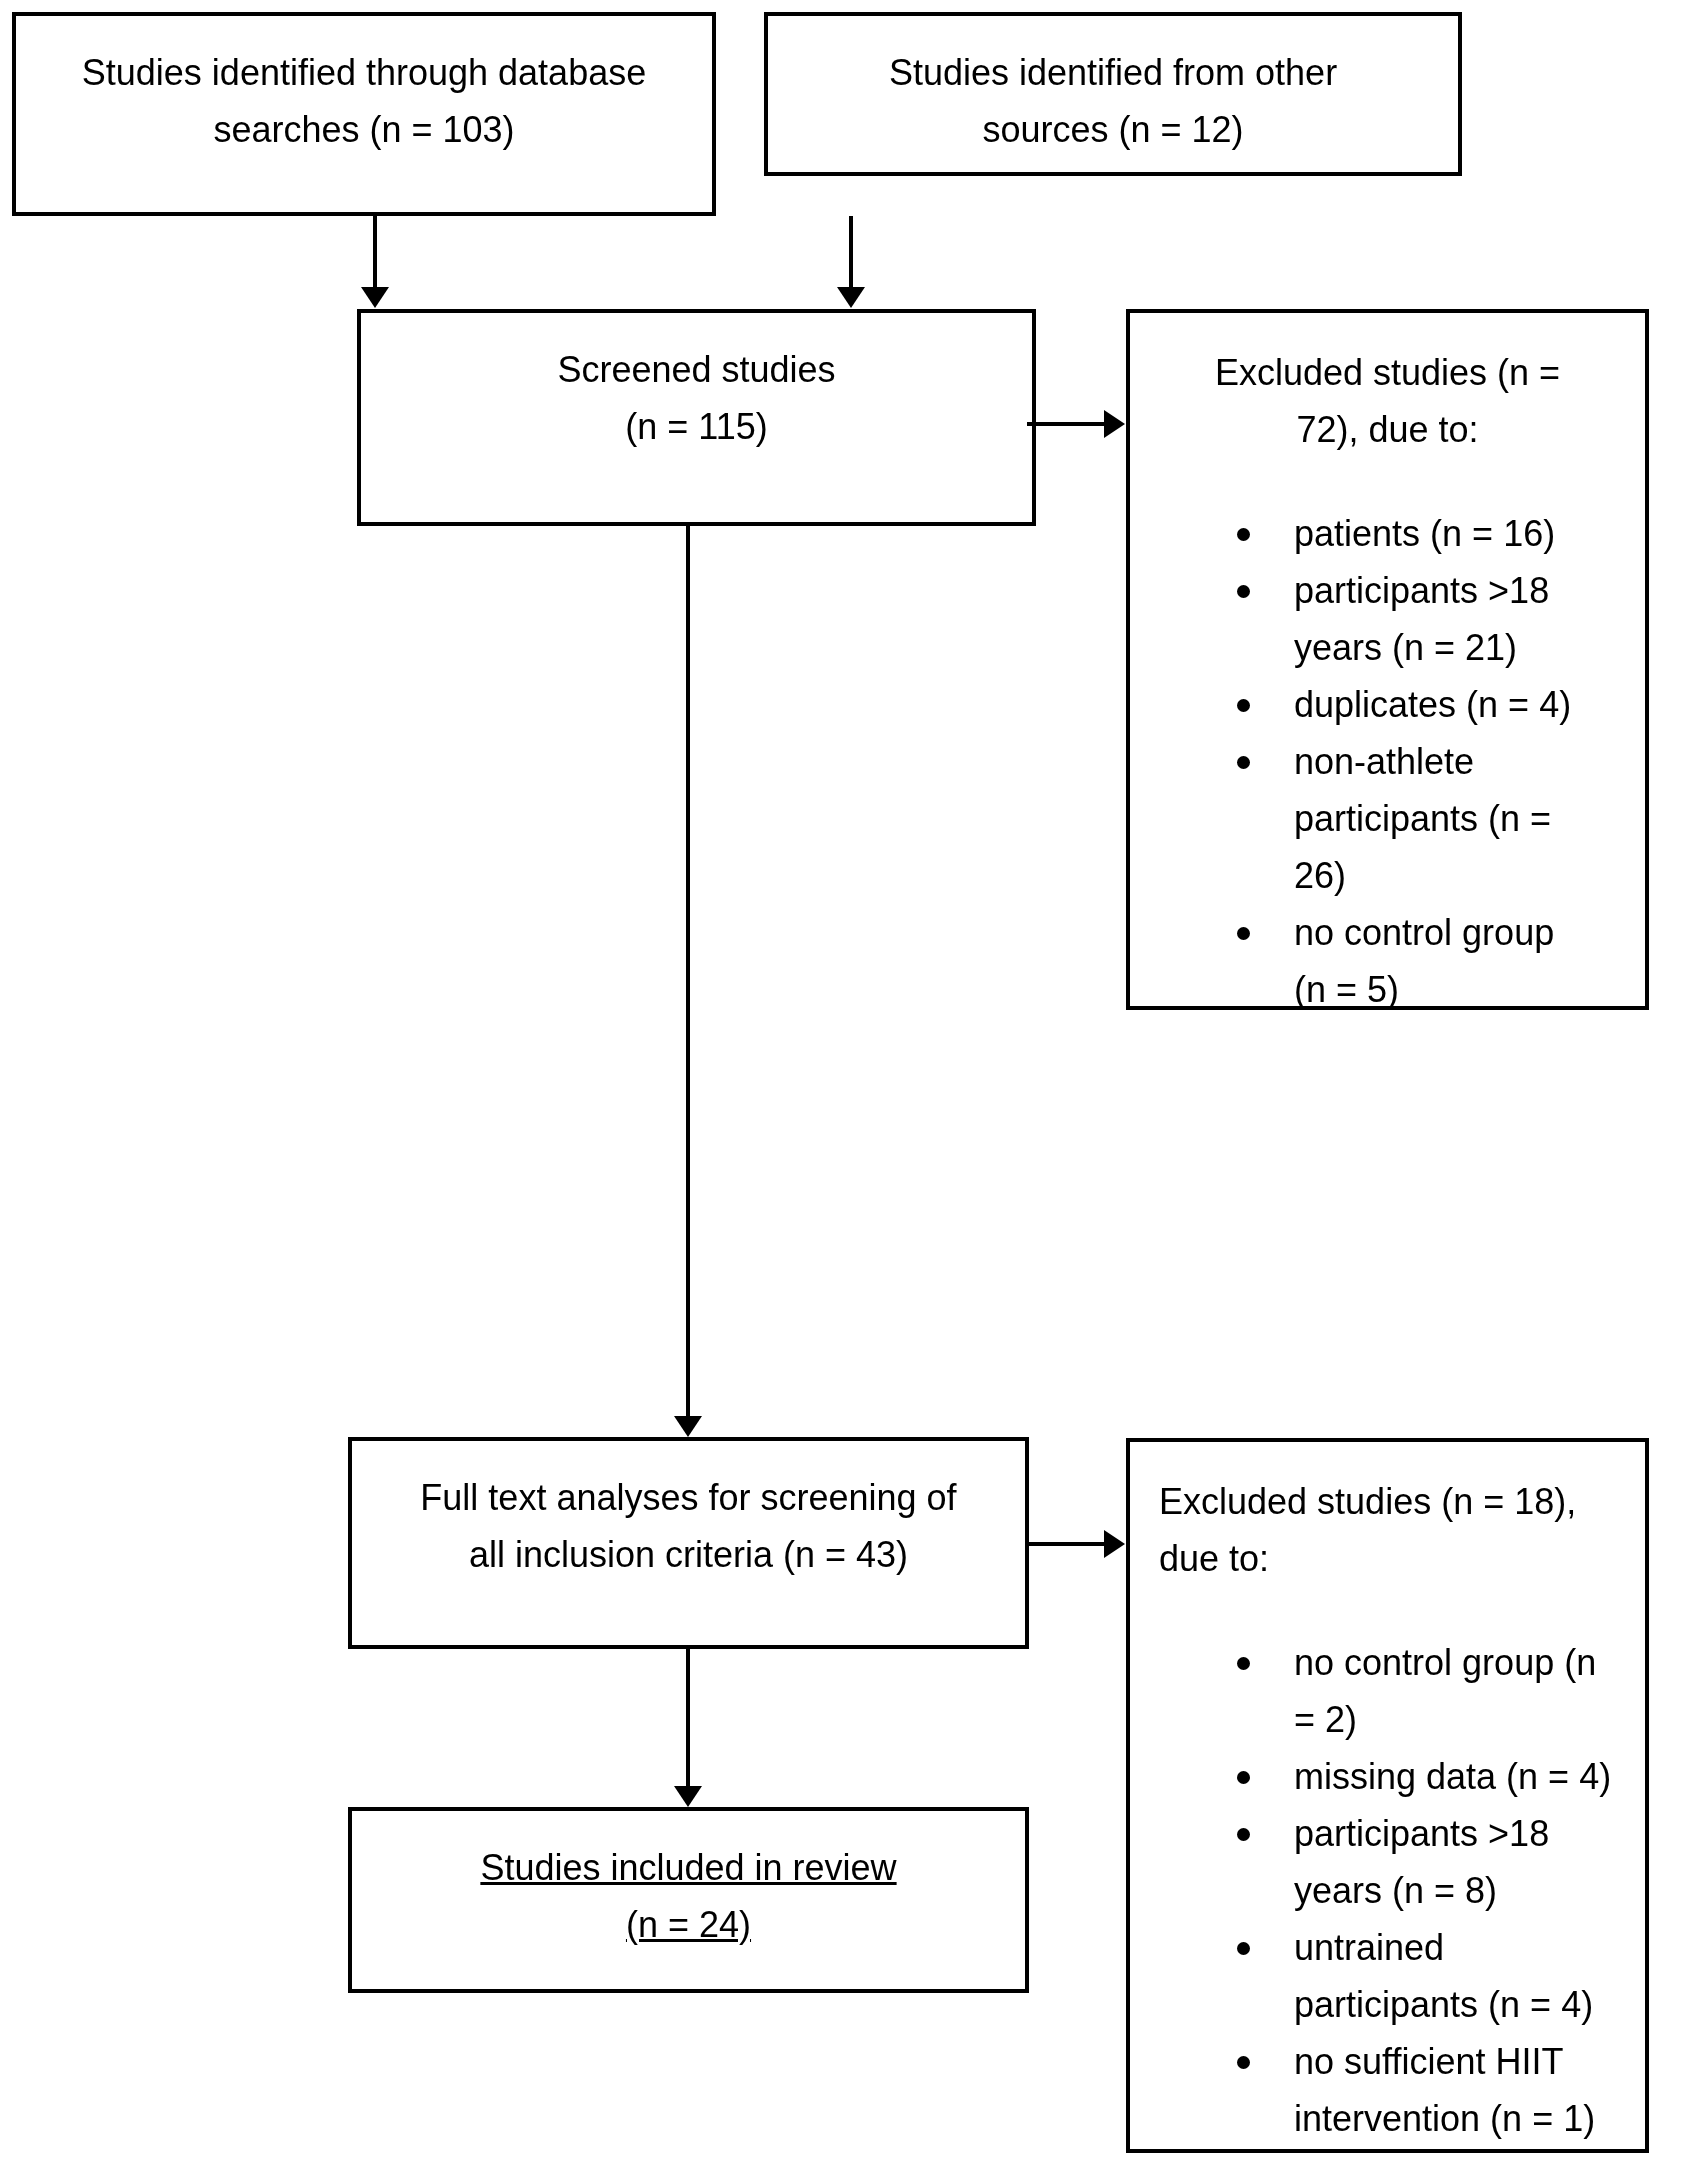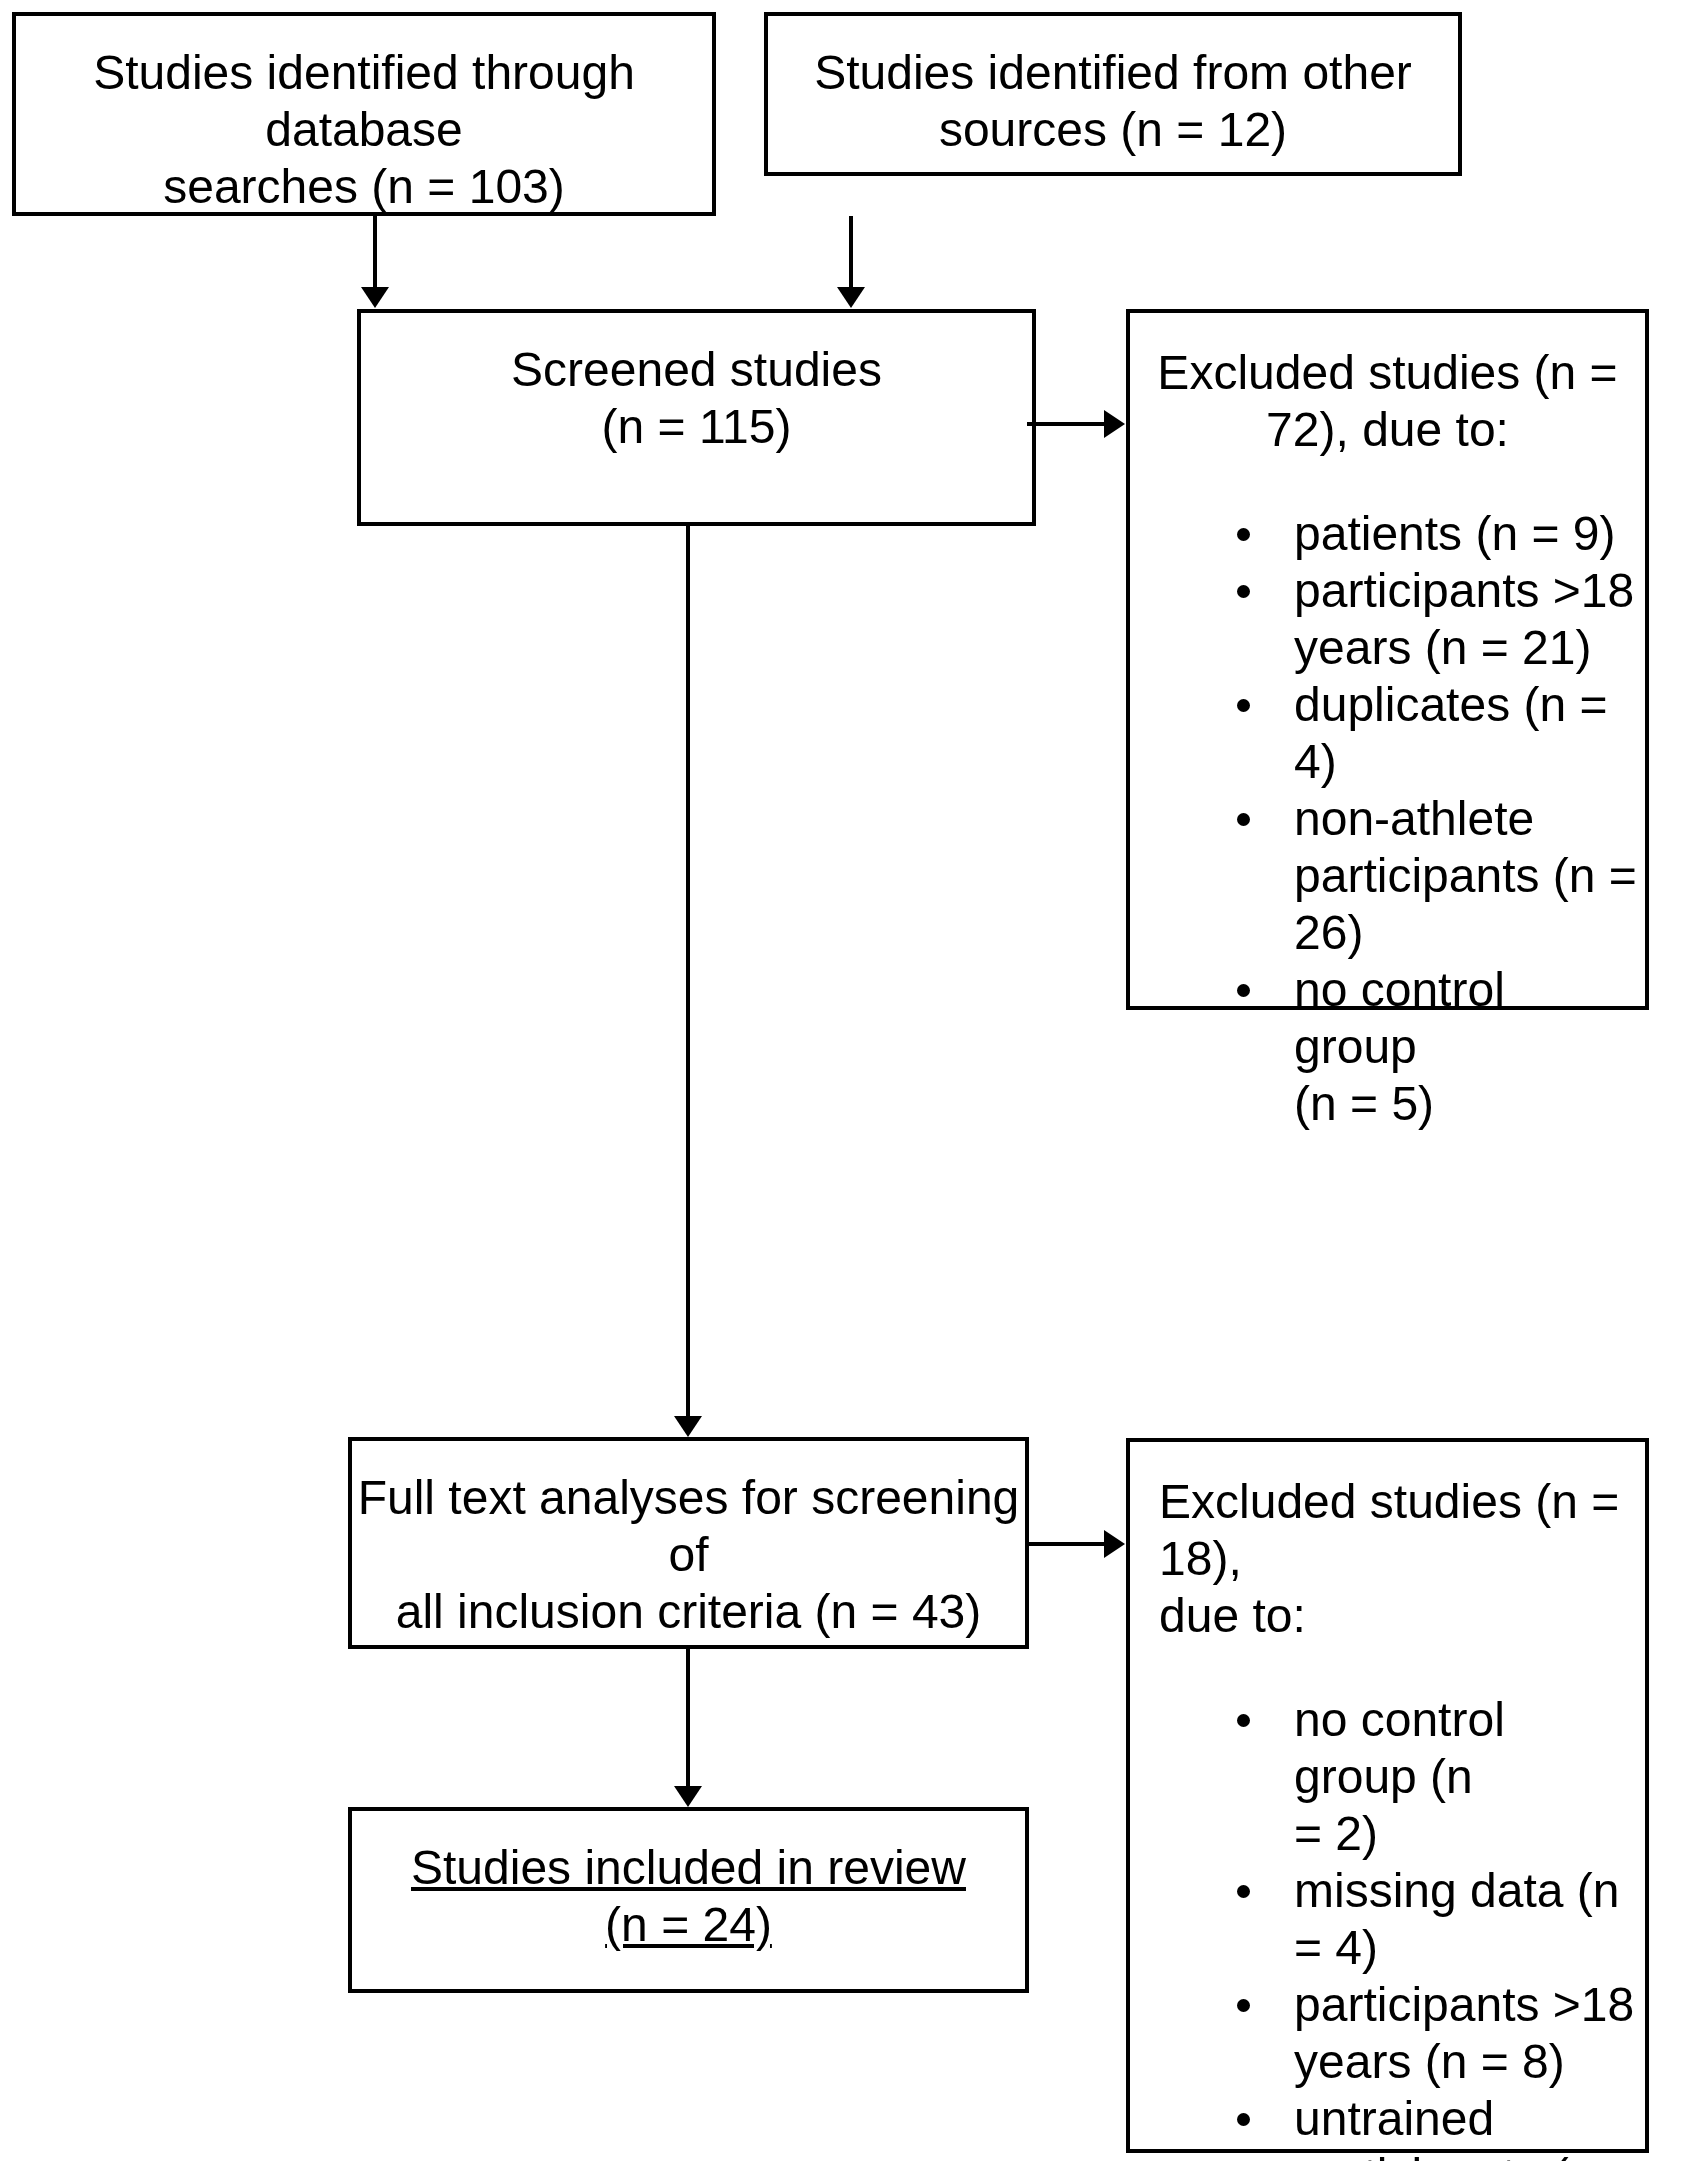--- a/index.html
+++ b/index.html
@@ -14,21 +14,21 @@
     background: #ffffff;
     font-family: "Liberation Sans", sans-serif;
     color: #000000;
     overflow: hidden;
   }
   .box {
     position: absolute;
     box-sizing: border-box;
     border: 4.3px solid #000000;
     background: #ffffff;
-    font-size: 48px;
+    font-size: 36px;
     line-height: 57px;
   }
   .center-text {
     text-align: center;
     padding-top: 28px;
     white-space: pre-line;
   }
   .excl-title-center {
     text-align: center;
     padding-top: 31px;
@@ -108,21 +108,21 @@
   <div class="box center-text" style="left:357px; top:309px; width:679px; height:217px;">Screened studies
 (n = 115)</div>
 
   <div class="hline" style="left:1027px; top:422px; width:80px;"></div>
   <div class="head-right" style="left:1104px; top:410px;"></div>
 
   <div class="box" style="left:1126px; top:309px; width:523px; height:701px;">
     <div class="excl-title-center">Excluded studies (n =
 72), due to:</div>
     <ul class="bullets">
-      <li>patients (n = 9)</li>
+      <li>patients (n = 16)</li>
       <li>participants &gt;18
 years (n = 21)</li>
       <li>duplicates (n = 4)</li>
       <li>non-athlete
 participants (n =
 26)</li>
       <li>no control group
 (n = 5)</li>
     </ul>
   </div>

